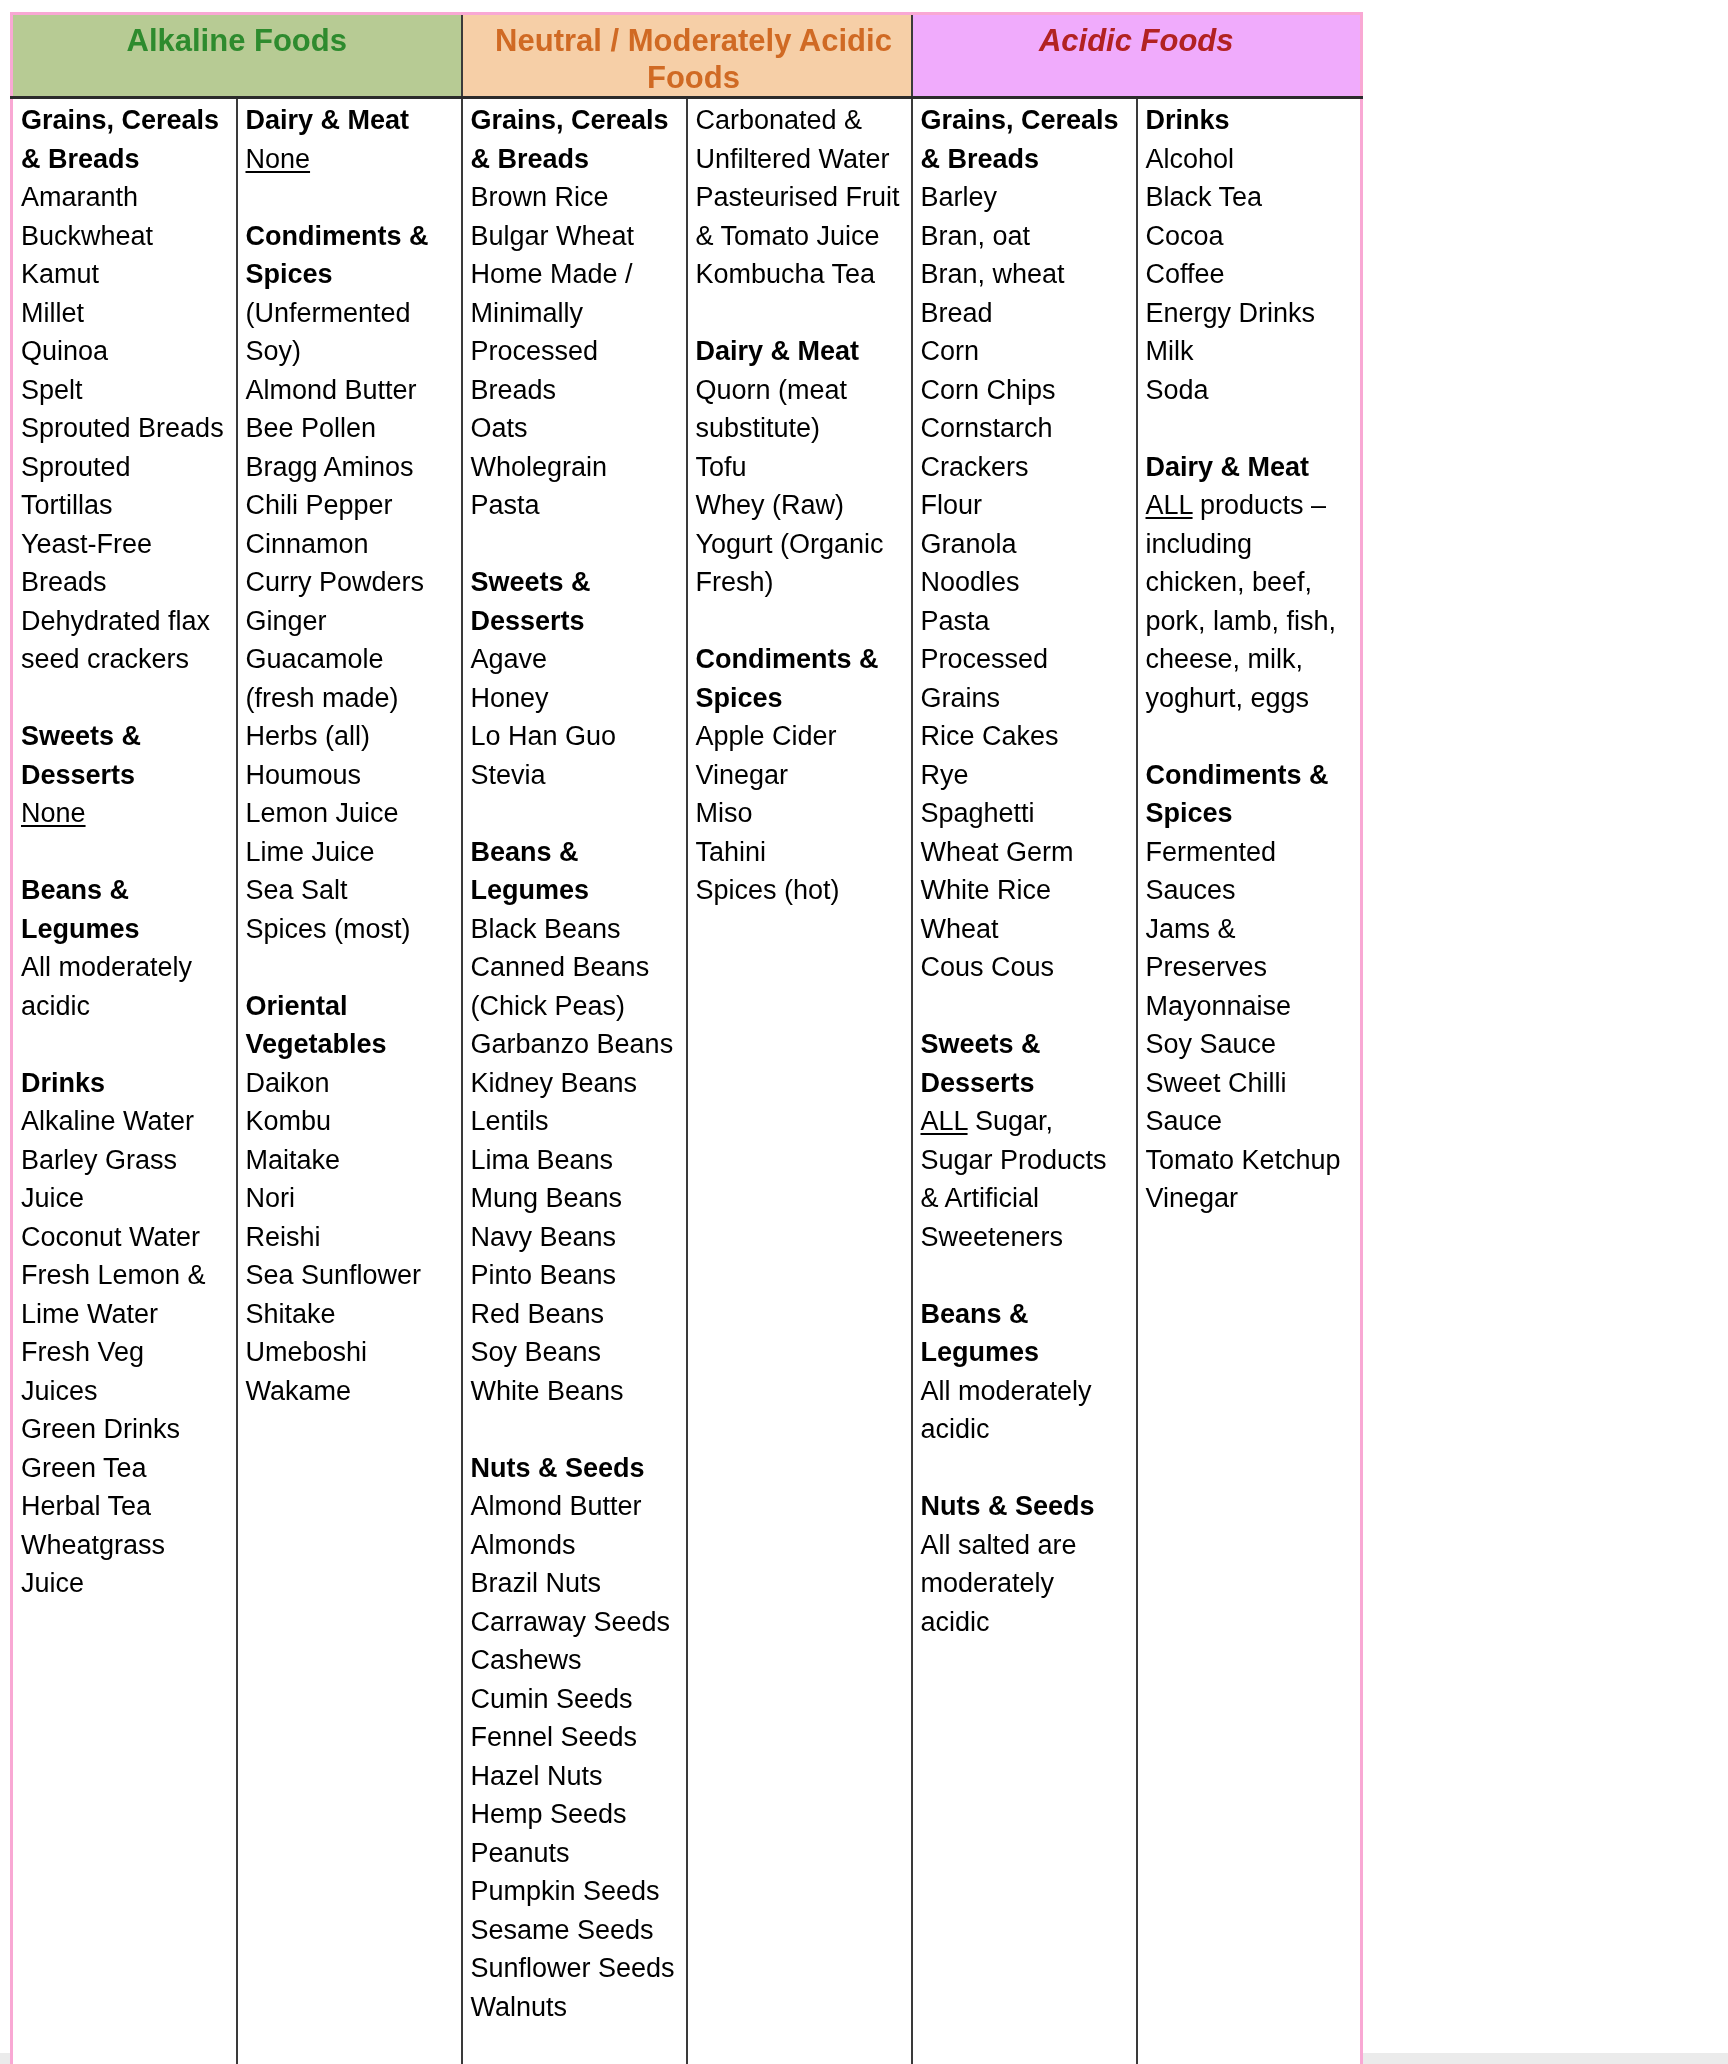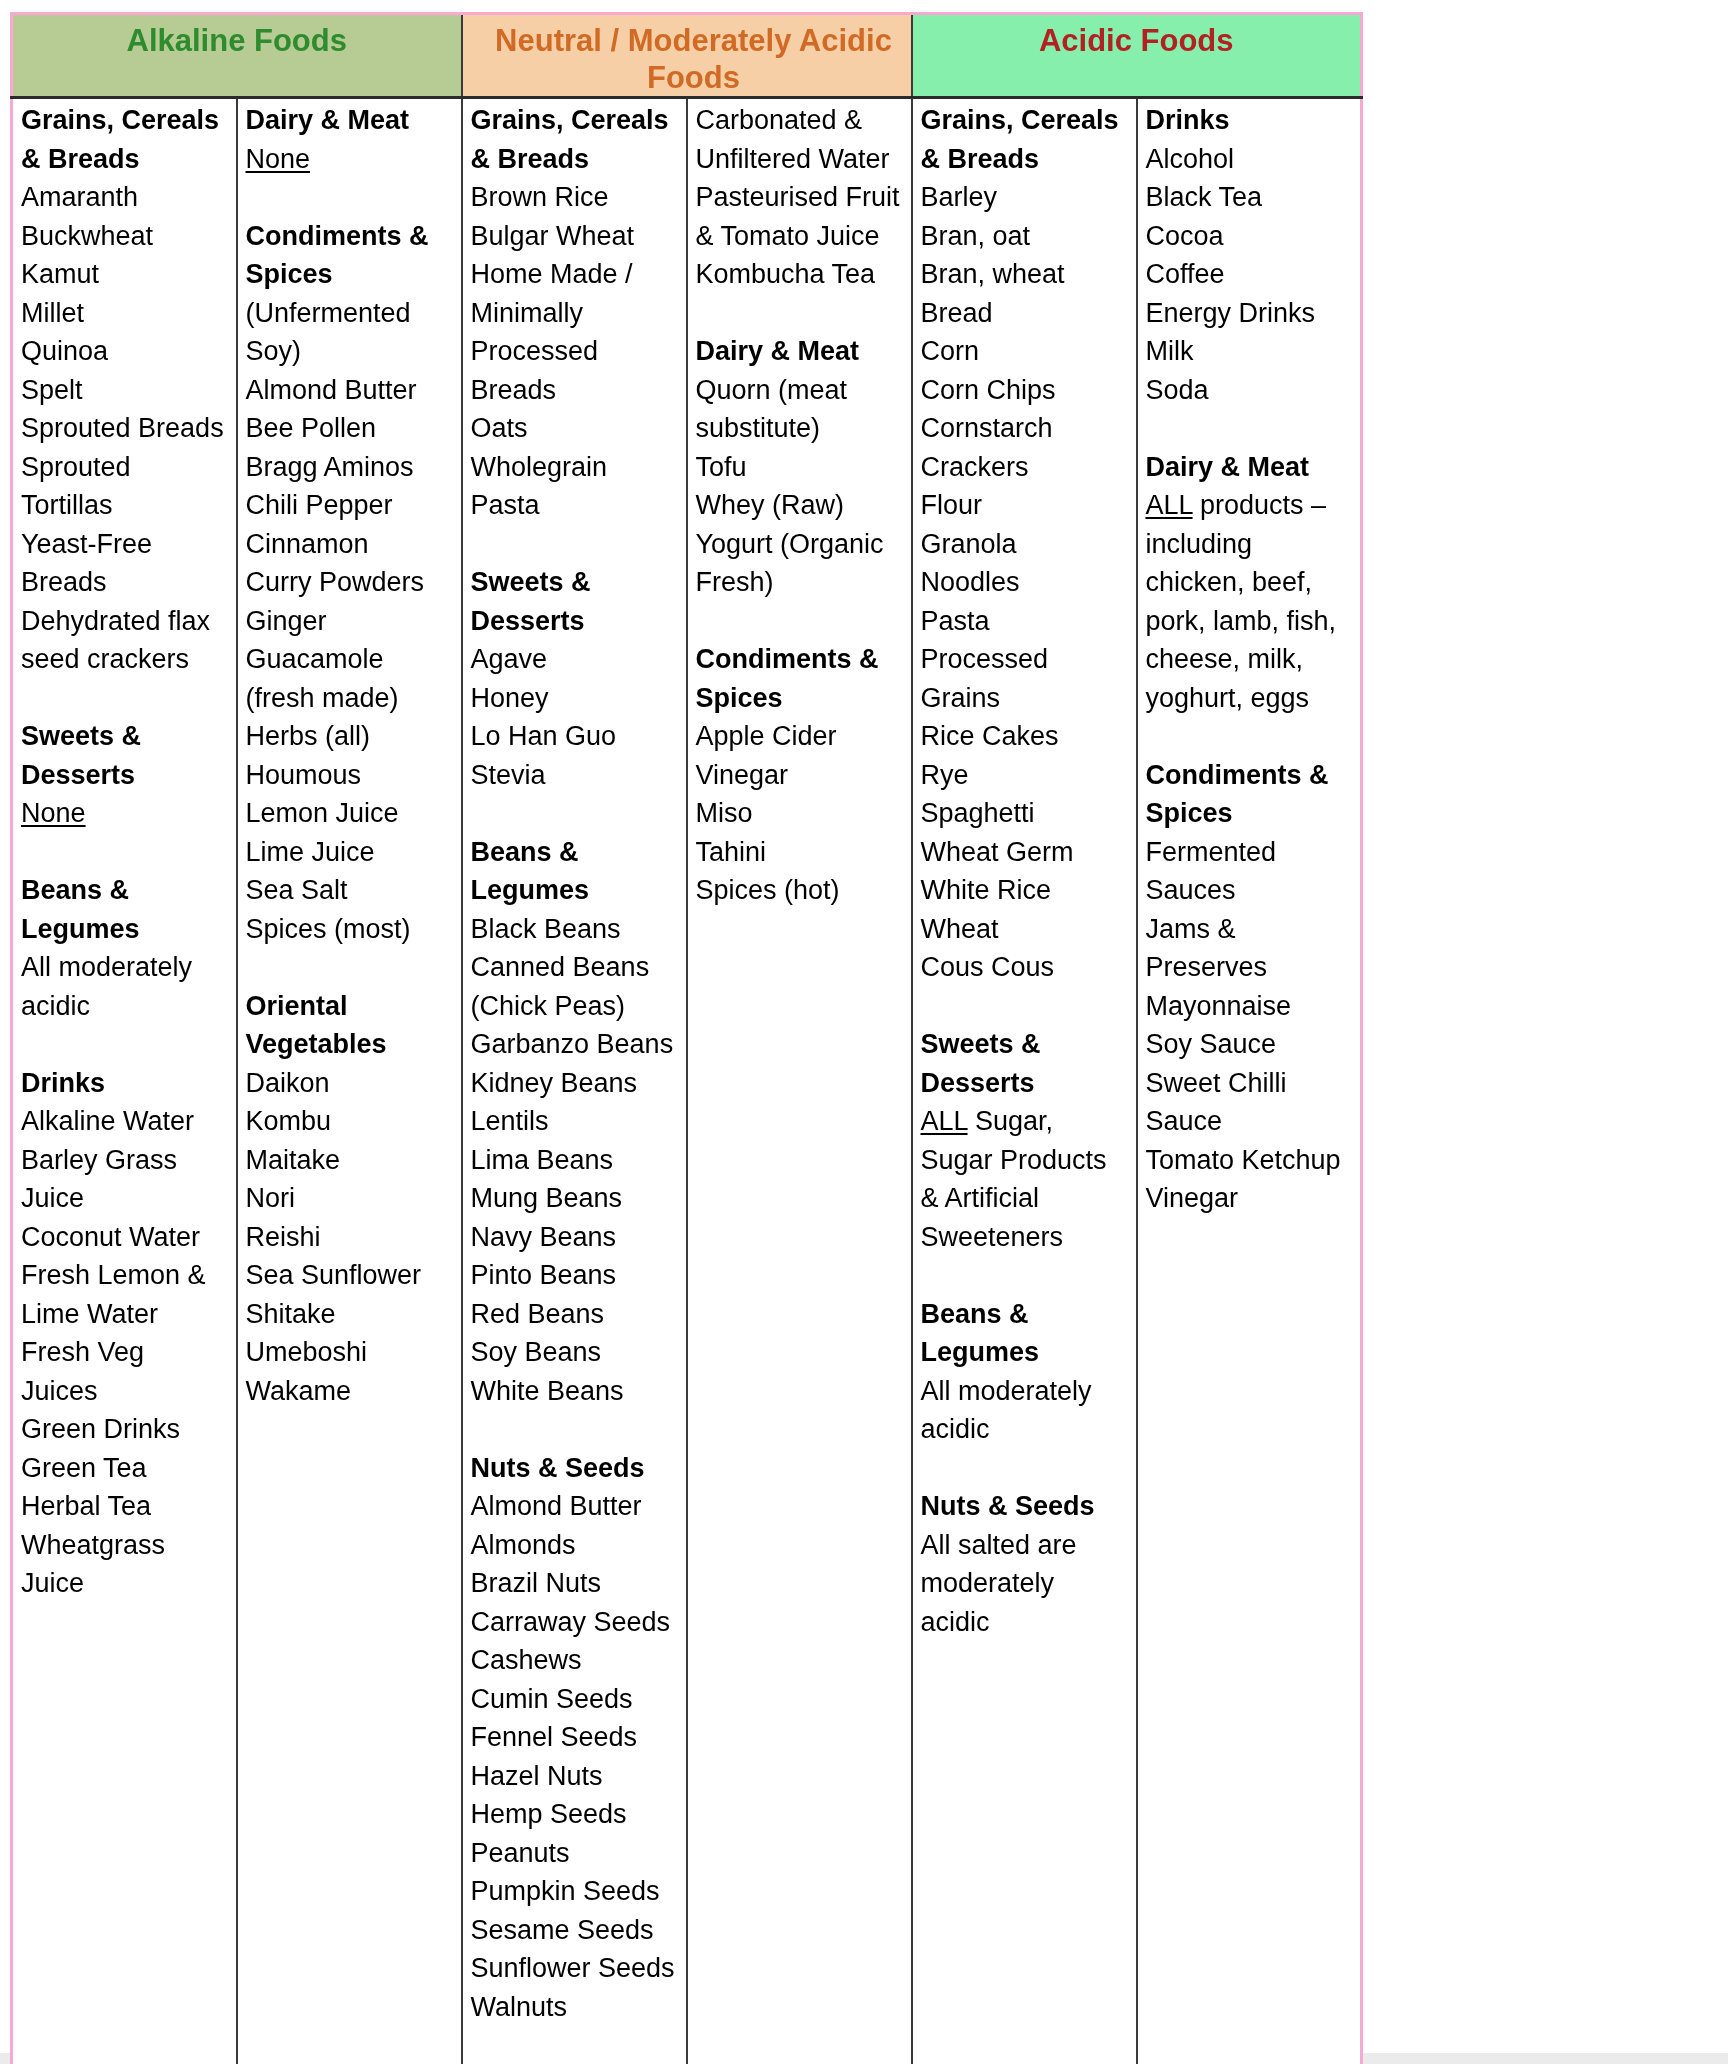--- a/index.html
+++ b/index.html
@@ -42,21 +42,21 @@
       <col class="c">
       <col class="c">
       <col class="c">
       <col class="c">
       <col class="c">
   </colgroup>
   <thead>
     <tr>
       <th colspan="2" style="background: rgb(183, 203, 148); color: rgb(46, 139, 46);">Alkaline Foods</th>
       <th colspan="2" style="background: rgb(246, 207, 167); color: rgb(208, 106, 36); padding-left: 24px;">Neutral / Moderately Acidic Foods</th>
-      <th colspan="2" style="background: #86efac; color: rgb(178, 34, 34);">Acidic Foods</th>
+      <th colspan="2" style="background: #f0abfc; color: rgb(178, 34, 34); font-style: italic;">Acidic Foods</th>
     </tr>
   </thead>
   <tbody>
     <tr>
       <td>
           <div class="block">
             <div class="heading">Grains, Cereals &amp; Breads</div>
             <div class="item">Amaranth</div>
             <div class="item">Buckwheat</div>
             <div class="item">Kamut</div>

